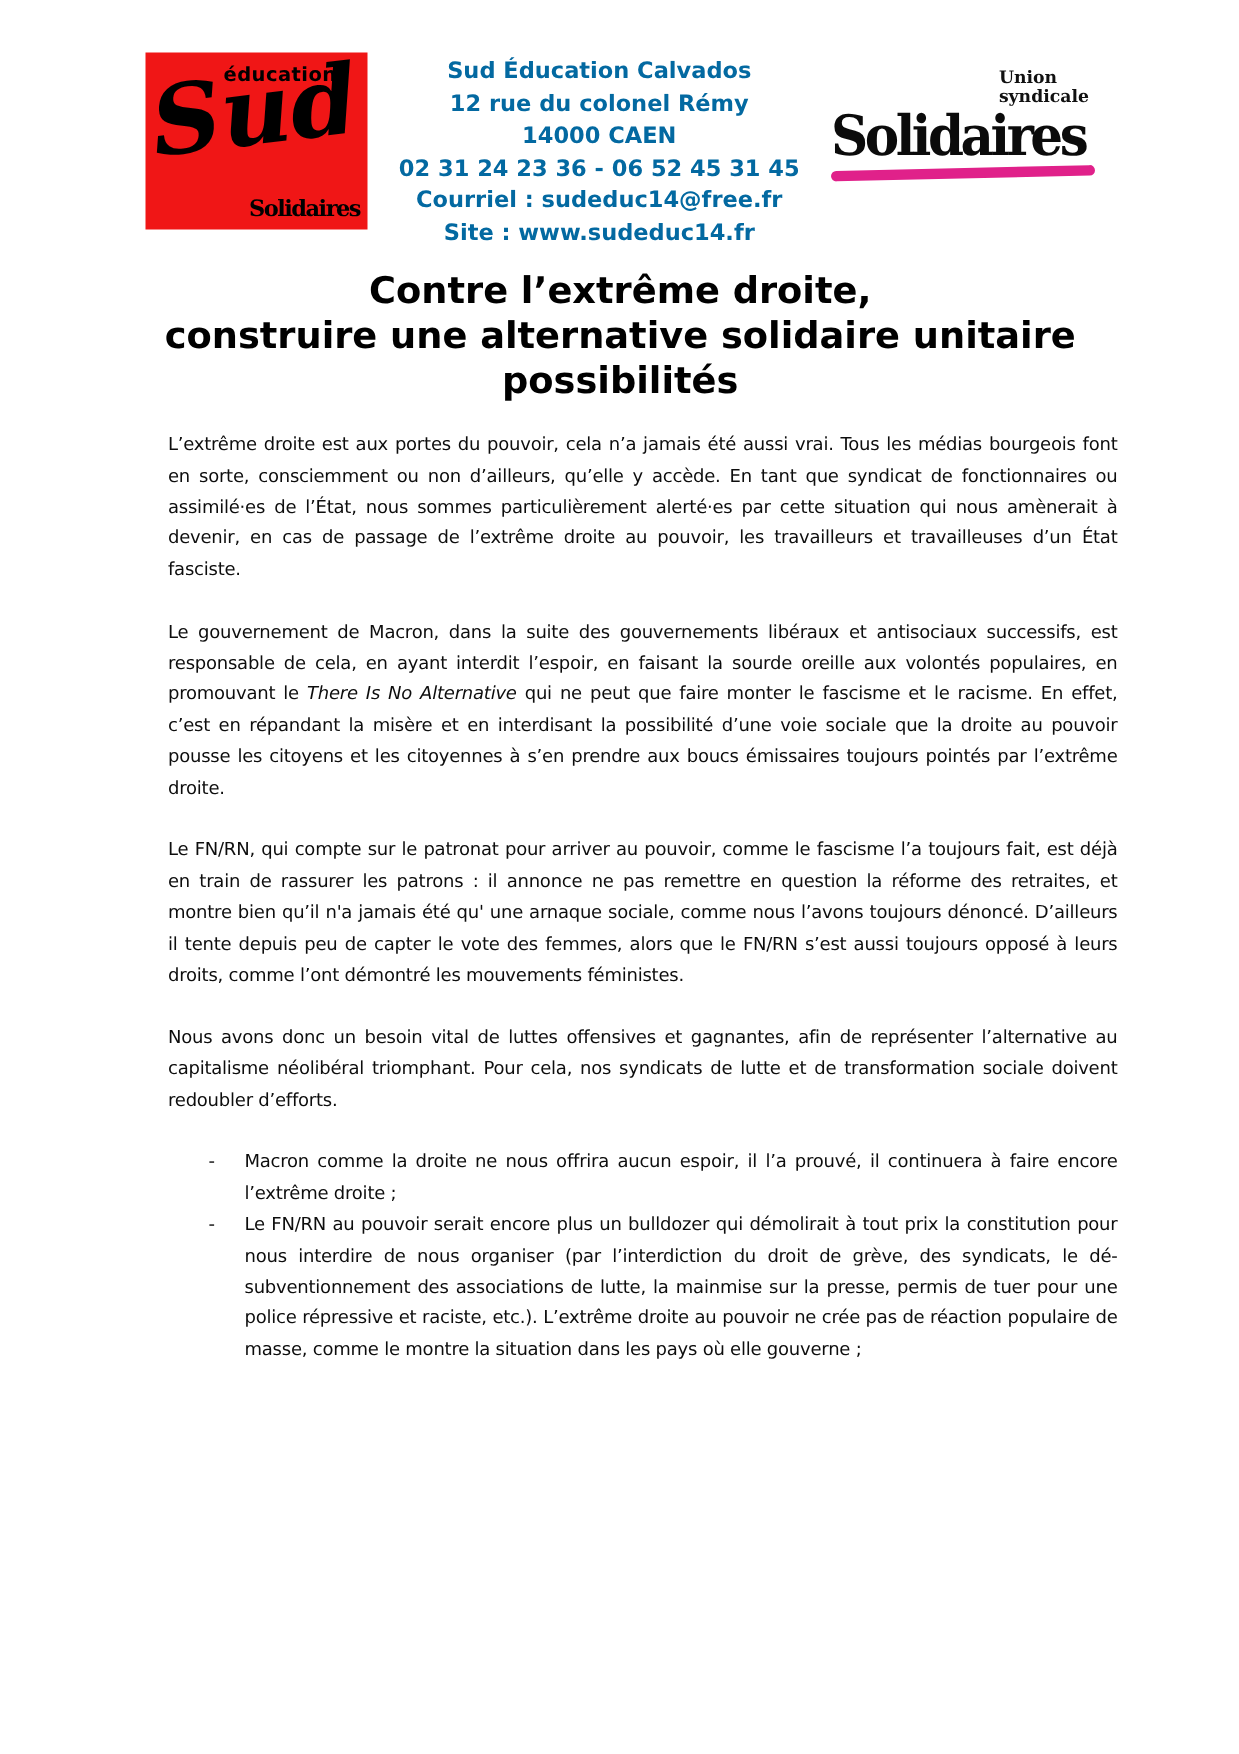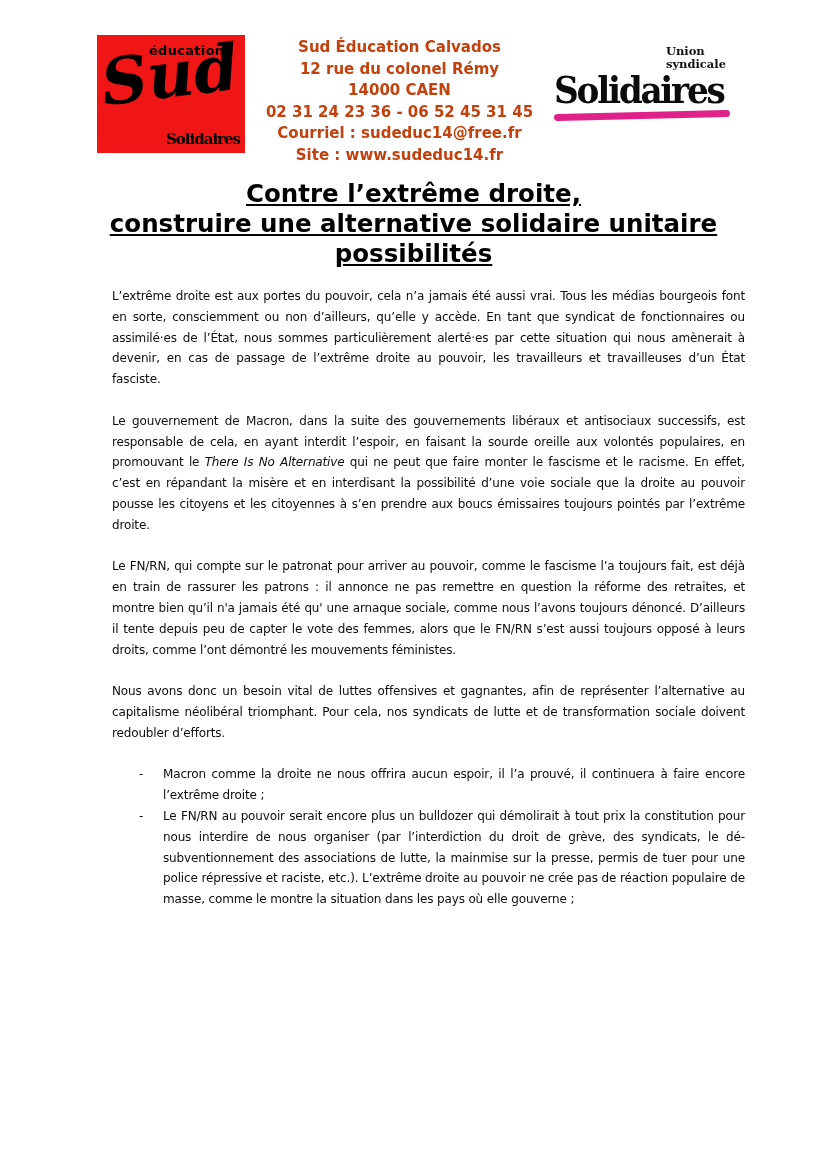--- a/index.html
+++ b/index.html
@@ -48,21 +48,21 @@
     font-weight: bold; font-size: 15px; color: #000;
     letter-spacing: -1px;
   }
   .contact {
     text-align: center;
     font-weight: bold;
     font-size: 15px;
     line-height: 21.5px;
     padding-top: 2px;
     white-space: nowrap;
-    color: #c2410c;
+    color: #0369a1;
   }
   .sol-logo {
     flex: none;
     width: 176px;
     position: relative;
     padding-top: 13px;
   }
   .union {
     position: absolute; top: 10px; right: 4px;
     font-family: "DejaVu Serif", serif;
@@ -91,21 +91,20 @@
   
   .title {
     position: absolute;
     top: 179px; left: 97px; width: 633px;
     margin: 0;
     text-align: center;
     font-size: 24.5px;
     font-weight: bold;
     line-height: 30px;
     color: #000;
-    text-decoration: underline;
   }
   .title-line { display: block; }
 
   
   .body {
     position: absolute;
     top: 286px; left: 97px; width: 633px;
     font-size: 12px;
     line-height: 20.8px;
     letter-spacing: -0.15px;

